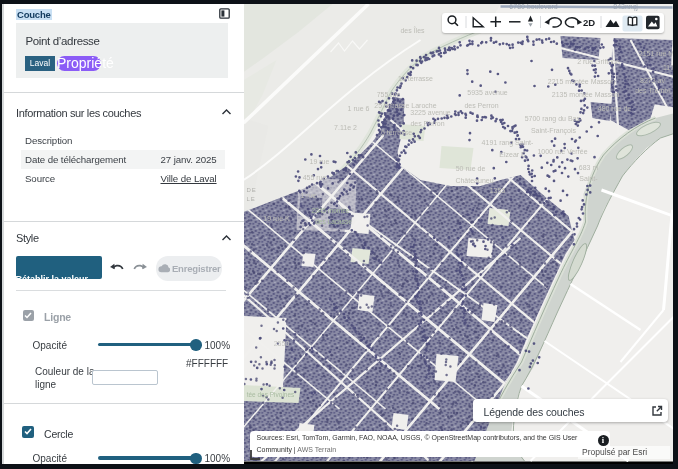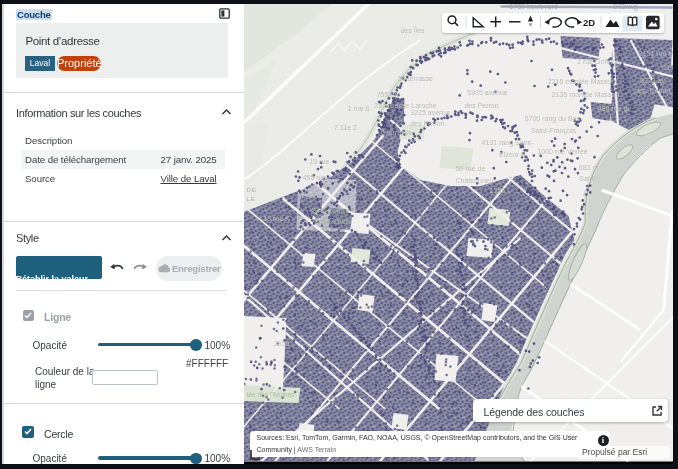--- a/index.html
+++ b/index.html
@@ -166,21 +166,21 @@
     </svg>
 <div class="abs" id="panel"></div>
 <div class="abs" style="left:16px;top:8.5px;background:#c9e0f4;padding:0 1px;font-size:9.5px;font-weight:bold;letter-spacing:-.2px;color:#123a5e">Couche</div>
 <svg class="abs" style="left:218.5px;top:8px" width="11" height="11" viewBox="0 0 11 11">
       <rect x="0.8" y="0.8" width="9.4" height="9.4" rx="1" fill="none" stroke="#2b3138" stroke-width="1.3"></rect>
       <rect x="2.4" y="2.4" width="3" height="6.2" fill="#2b3138"></rect>
     </svg>
 <div class="abs" style="left:15.5px;top:23px;width:212px;height:55px;background:#edefef"></div>
 <div class="abs hd" style="left:25.5px;top:34.5px;font-size:11.5px">Point d’adresse</div>
 <div class="abs" style="left:25px;top:55.5px;width:30px;height:15px;background:#2a6181;border-radius:0;color:#fff;font-size:8.5px;line-height:15px;text-align:center">Laval</div>
-<div class="abs" style="left:57px;top:55.5px;width:44px;height:15px;background:#c2410c;border-radius:8px;color:#fff;font-size:11px;line-height:15px;text-align:center">Propriété</div>
+<div class="abs" style="left:57px;top:55.5px;width:44px;height:15px;background:#8b5cf6;border-radius:8px;color:#fff;font-size:14px;line-height:15px;text-align:center">Propriété</div>
 <div class="abs divider" style="left:1.5px;top:91.5px;width:242px"></div>
 <div class="abs hd" style="left:16px;top:106.5px">Information sur les couches</div>
 <svg class="abs" style="left:221px;top:108px" width="11" height="8" viewBox="0 0 11 8">
       <path d="M1.5,6 L5.5,2 L9.5,6" fill="none" stroke="#2b3138" stroke-width="1.4"></path>
     </svg>
 <div class="abs" style="left:20.5px;top:131px;width:204.5px;font-size:9.7px;letter-spacing:-.1px;color:#3d4248;white-space:nowrap">
   <div style="height:19.2px;line-height:19.2px;padding-left:4.5px">Description</div>
   <div style="height:19.2px;line-height:19.2px;padding-left:4.5px;background:#f3f4f4;position:relative">Date de téléchargement<span style="position:absolute;left:140px">27 janv. 2025</span></div>
   <div style="height:19.2px;line-height:19.2px;padding-left:4.5px;position:relative">Source<span style="position:absolute;left:140px;text-decoration:underline;color:#33383e">Ville de Laval</span></div>
 </div>

